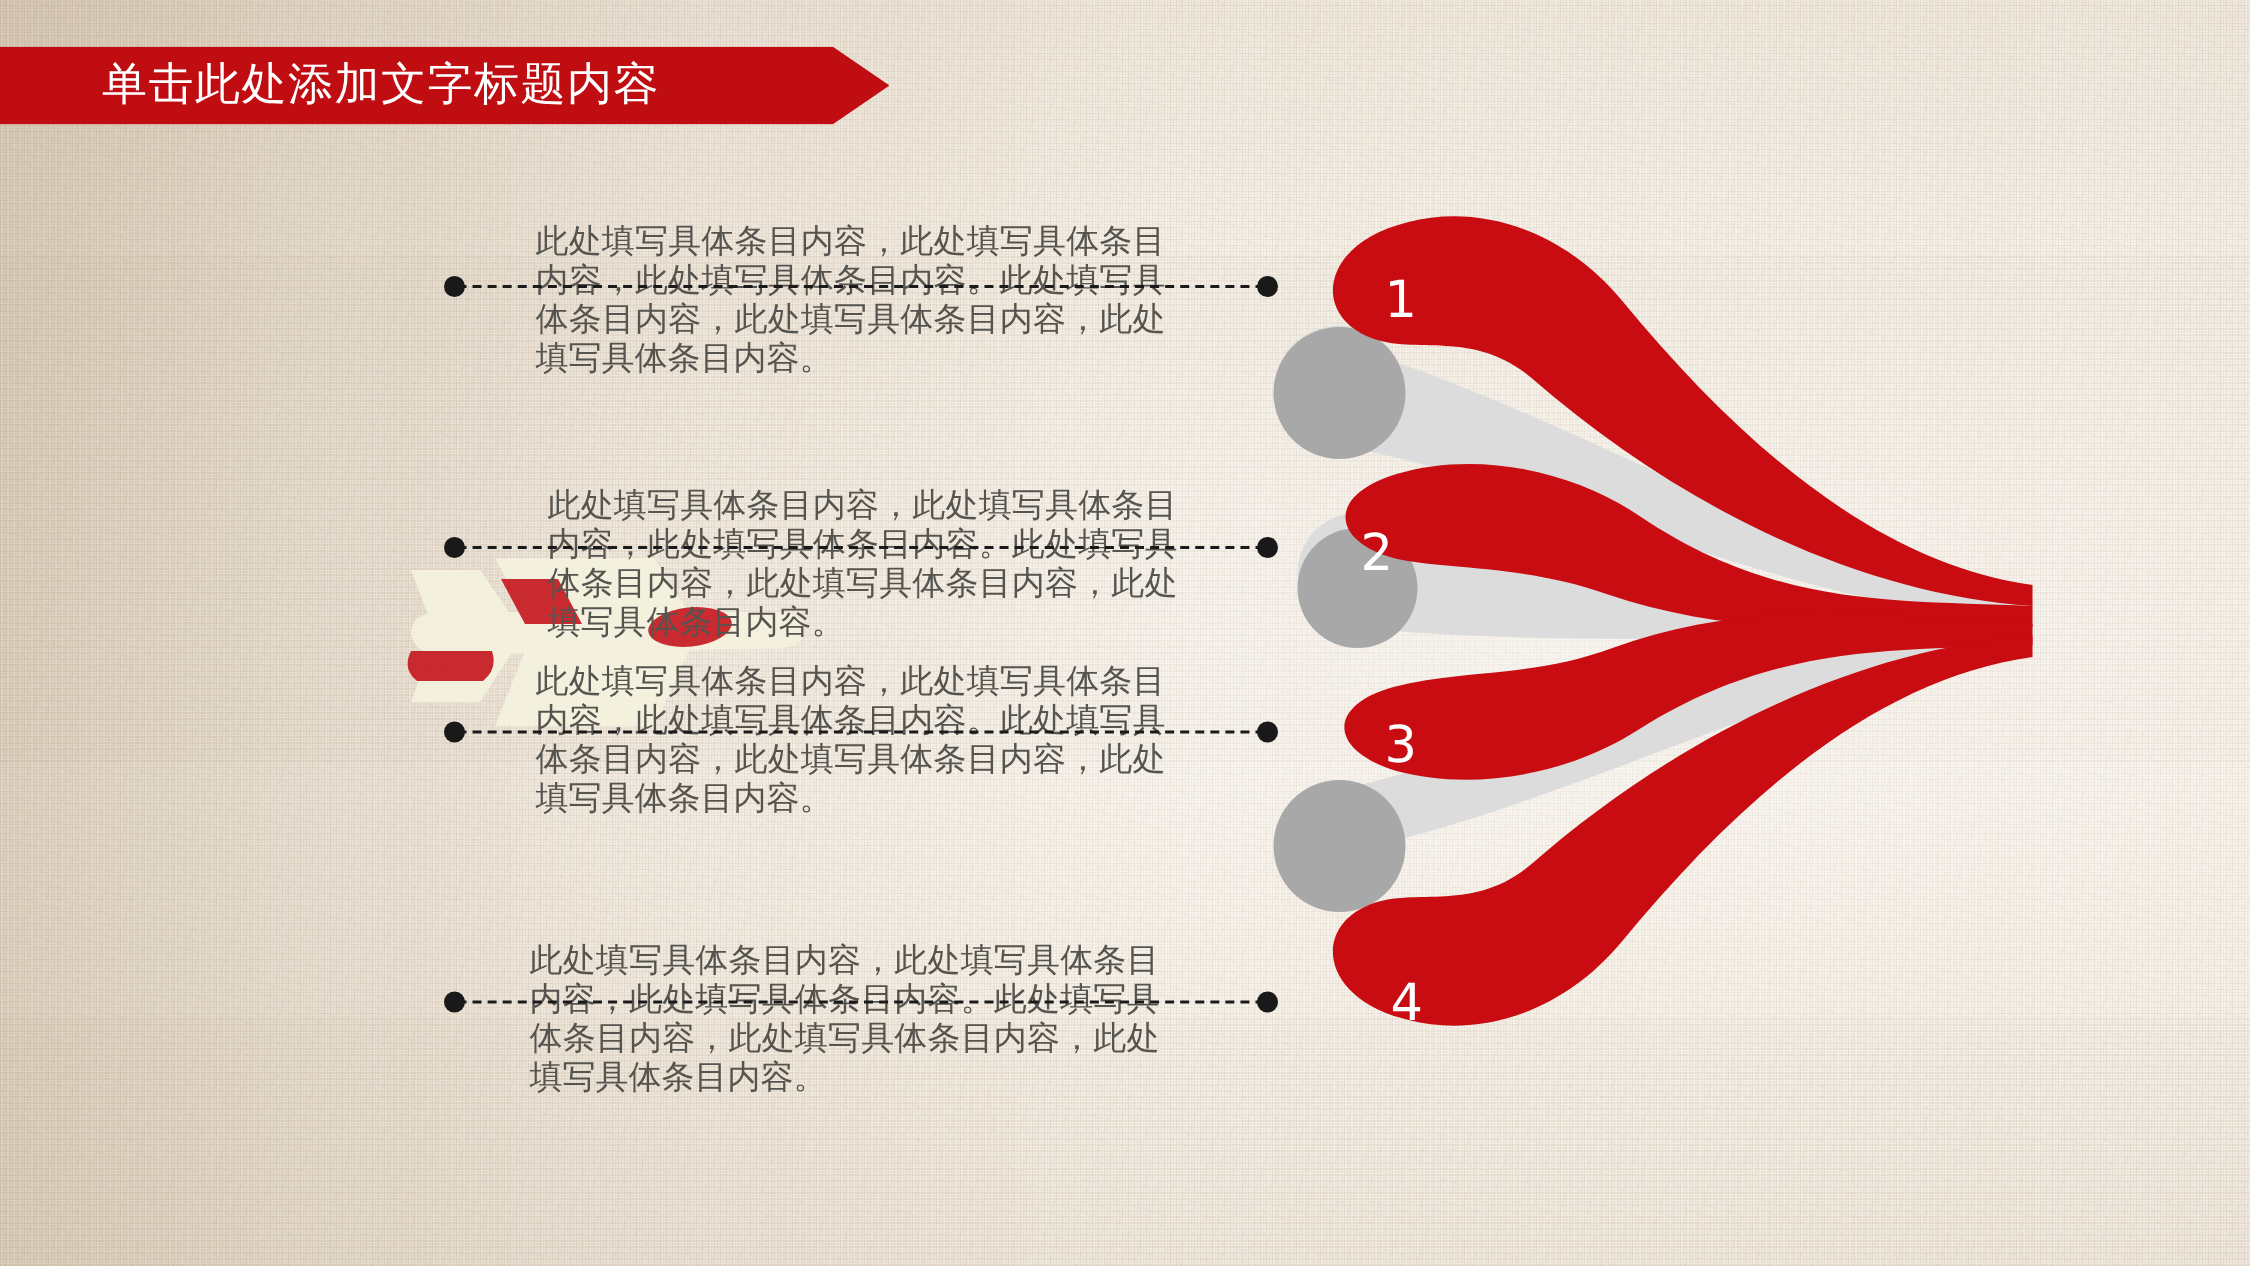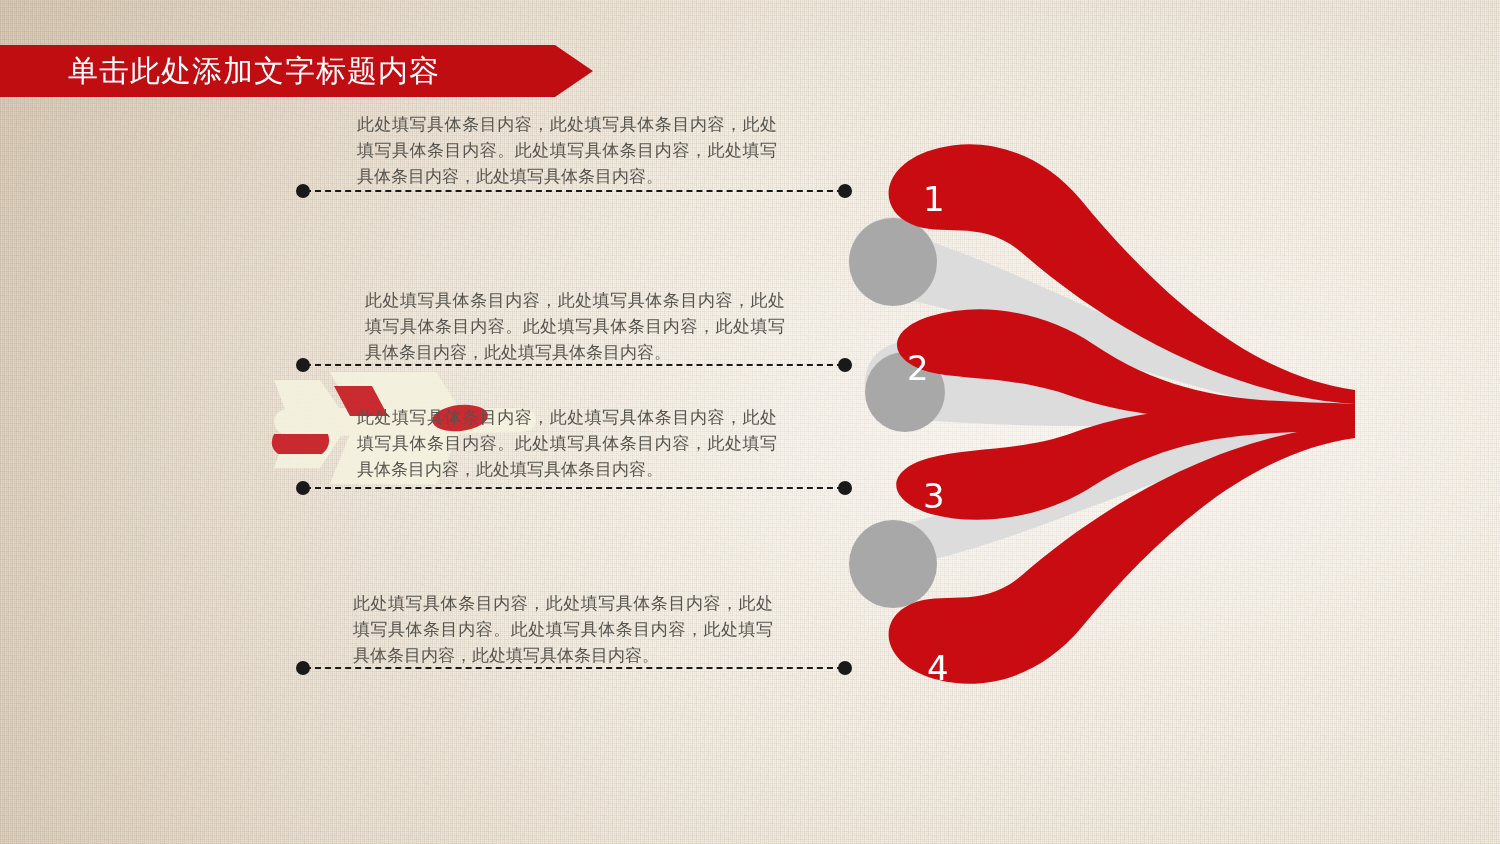--- a/index.html
+++ b/index.html
@@ -91,21 +91,21 @@
       radial-gradient(rgba(120,98,74,0.10) 0.7px, transparent 0.9px),
       radial-gradient(rgba(255,255,255,0.20) 0.7px, transparent 0.9px);
     background-size: 7px 7px, 11px 11px;
     background-position: 0 0, 4px 3px;
   }
 
   
   .title-banner {
     position: absolute;
     left: 0;
-    top: 45px;
+    top: 31px;
     width: 593px;
     height: 52px;
     background: #c00d12;
     clip-path: polygon(0 0, 555px 0, 593px 50%, 555px 100%, 0 100%);
     display: flex;
     align-items: center;
   }
   .title-text {
     margin-left: 68px;
     color: #ffffff;
@@ -113,24 +113,25 @@
     letter-spacing: 1px;
     line-height: 1;
     white-space: nowrap;
     font-family: "DejaVu Sans", "Liberation Sans", sans-serif;
   }
 
   
   .txt-block {
     position: absolute;
     color: #56544f;
-    font-size: 17px;
+    font-size: 22px;
     line-height: 26px;
     text-align: justify;
     font-family: Liberation Serif, serif;
+    margin-top: 36px;
   }
   .txt-1 { left: 357px; top: 112px; width: 420px; }
   .txt-2 { left: 365px; top: 288px; width: 420px; }
   .txt-3 { left: 357px; top: 405px; width: 420px; }
   .txt-4 { left: 353px; top: 591px; width: 420px; }
 
   
   .connector { position: absolute; height: 14px; }
   .connector .dash {
     position: absolute;

